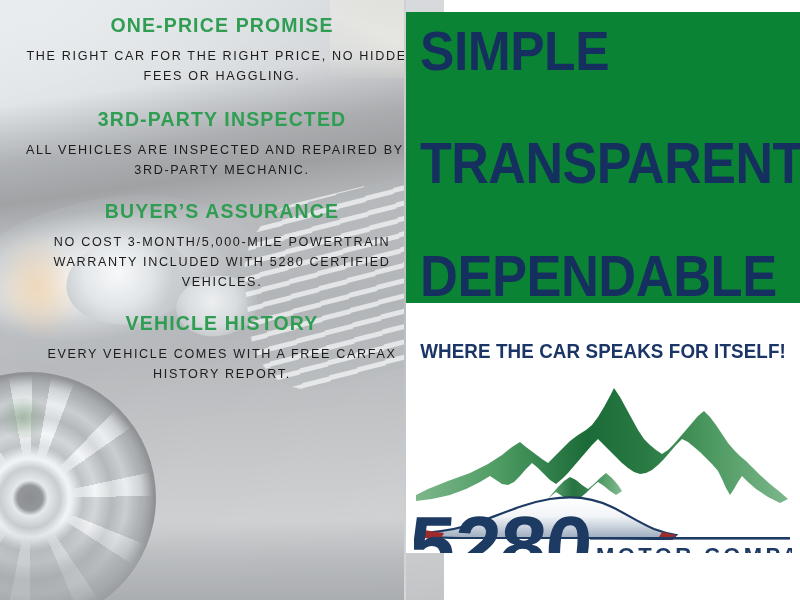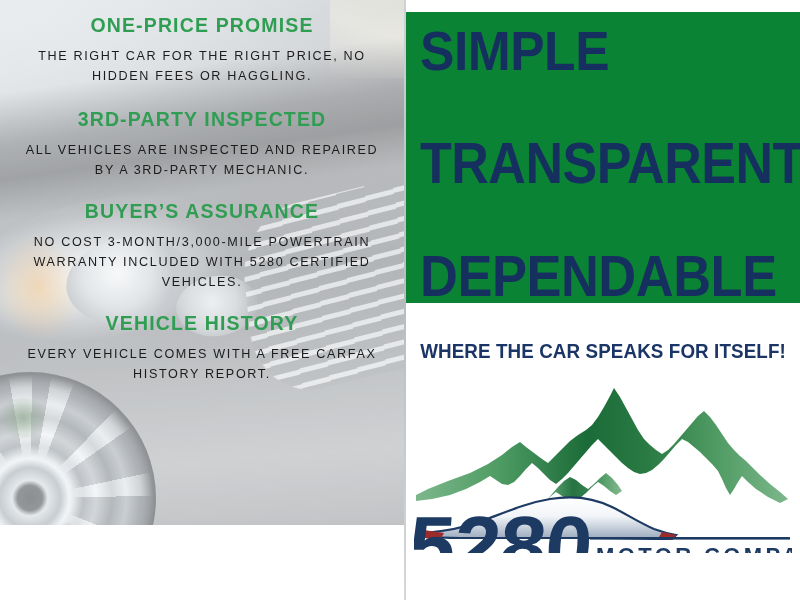--- a/index.html
+++ b/index.html
@@ -19,23 +19,24 @@
     overflow: hidden;
     background: #ffffff;
   }
 
   
   .left-panel {
     position: absolute;
     left: 0;
     top: 0;
     width: 404px;
-    height: 525px;
+    height: 600px;
     overflow: hidden;
     background: #8d9093;
+    padding-left: 40px;
   }
 
   
   .photo-layer { position: absolute; inset: 0; }
 
   .photo-base {
     background:
       linear-gradient(176deg, #b9bcc0 0%, #a9acb0 16%, #878b8f 34%,
                       #70747a 52%, #8e9296 70%, #a7aaae 86%, #8f9296 100%);
   }
@@ -282,21 +283,21 @@
       <div class="sp-1"></div>
 
       <div class="benefit">
         <p class="benefit-title">3RD-PARTY INSPECTED</p>
         <p class="benefit-body">ALL VEHICLES ARE INSPECTED AND REPAIRED BY A 3RD-PARTY MECHANIC.</p>
       </div>
       <div class="sp-2"></div>
 
       <div class="benefit">
         <p class="benefit-title">BUYER’S ASSURANCE</p>
-        <p class="benefit-body">NO COST 3-MONTH/3,000-MILE POWERTRAIN WARRANTY INCLUDED WITH 5280 CERTIFIED VEHICLES.</p>
+        <p class="benefit-body">NO COST 3-MONTH/5,000-MILE POWERTRAIN WARRANTY INCLUDED WITH 5280 CERTIFIED VEHICLES.</p>
       </div>
       <div class="sp-3"></div>
 
       <div class="benefit">
         <p class="benefit-title">VEHICLE HISTORY</p>
         <p class="benefit-body">EVERY VEHICLE COMES WITH A FREE CARFAX HISTORY REPORT.</p>
       </div>
       <div class="sp-4"></div>
 
 

